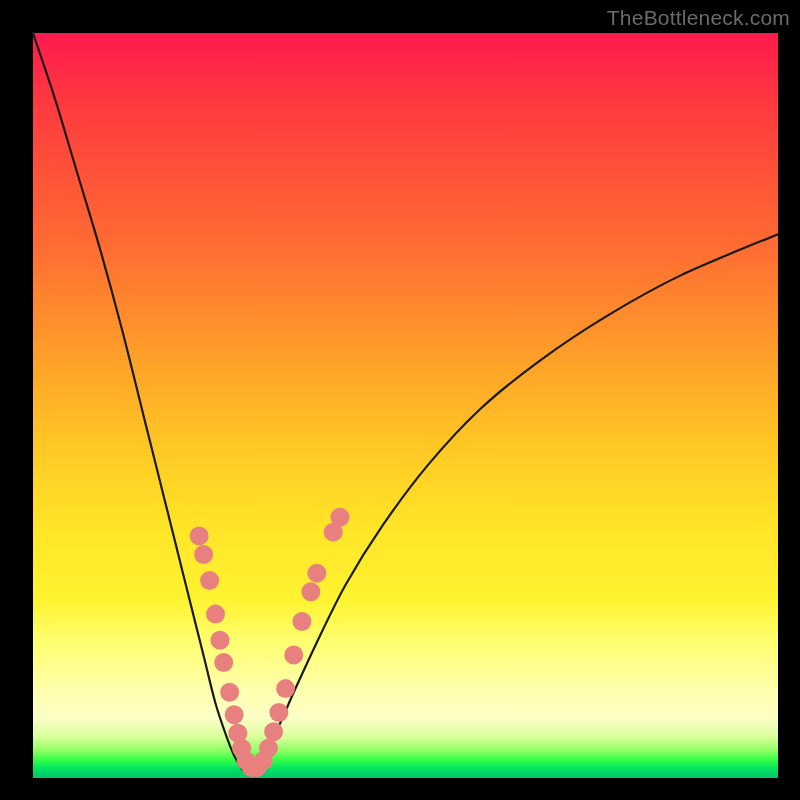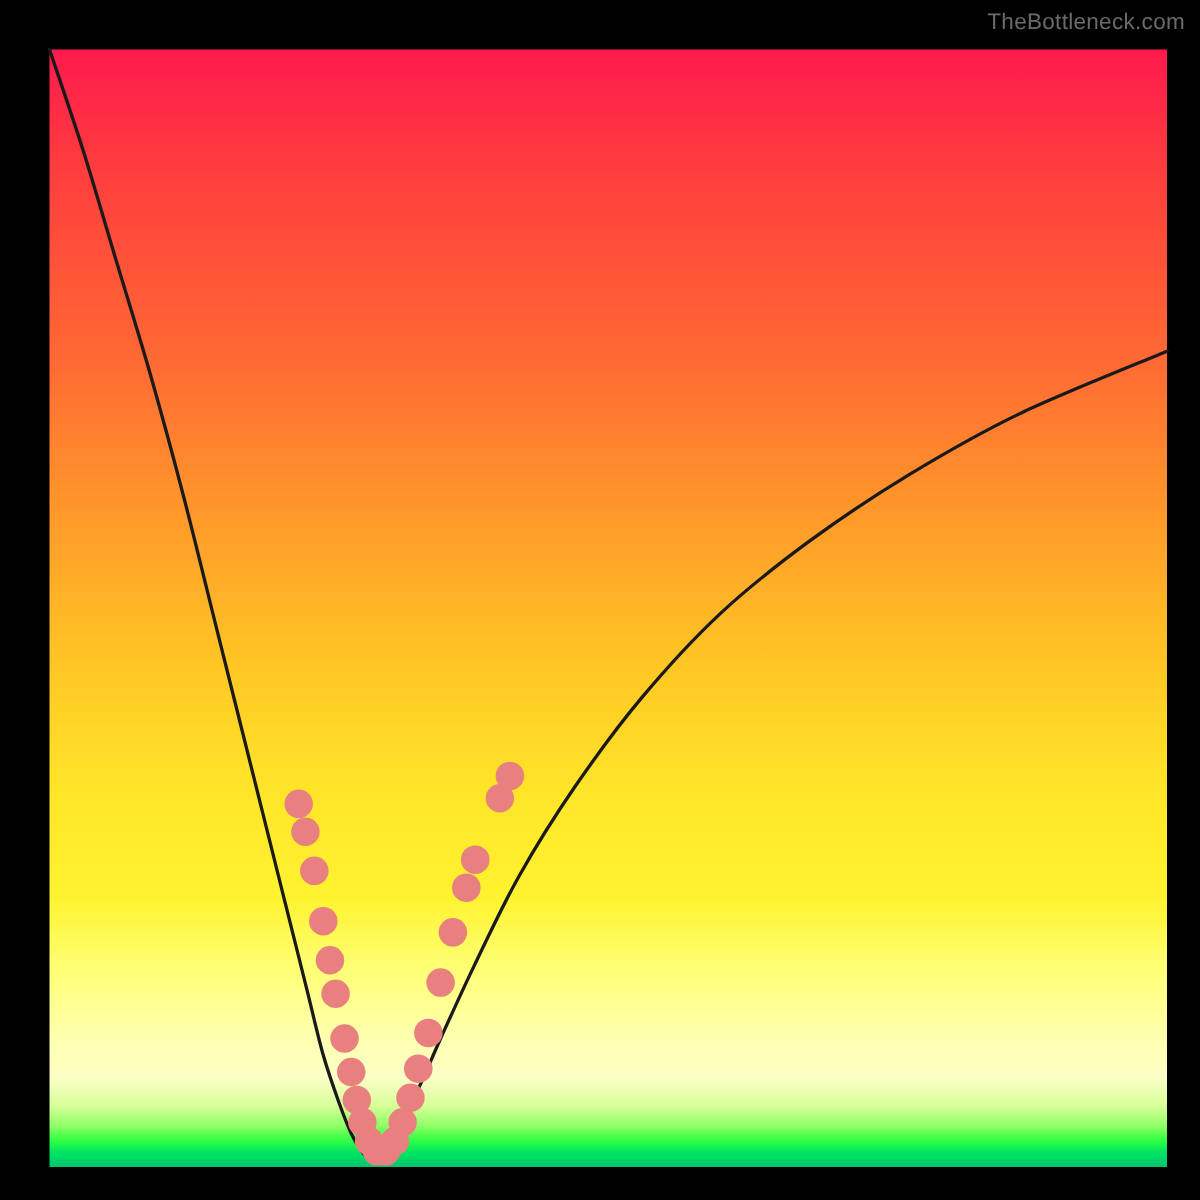--- a/index.html
+++ b/index.html
@@ -49,21 +49,21 @@
     top: 33px;
     width: 745px;
     height: 745px;
     overflow: visible;
   }
   .watermark {
     position: absolute;
     top: 6px;
     right: 10px;
     color: #6b6b6b;
-    font-size: 15px;
+    font-size: 21px;
     font-weight: 400;
     letter-spacing: 0.2px;
     text-align: right;
     user-select: none;
   }
 </style>
 </head>
 <body>
 
 <div class="stage">

